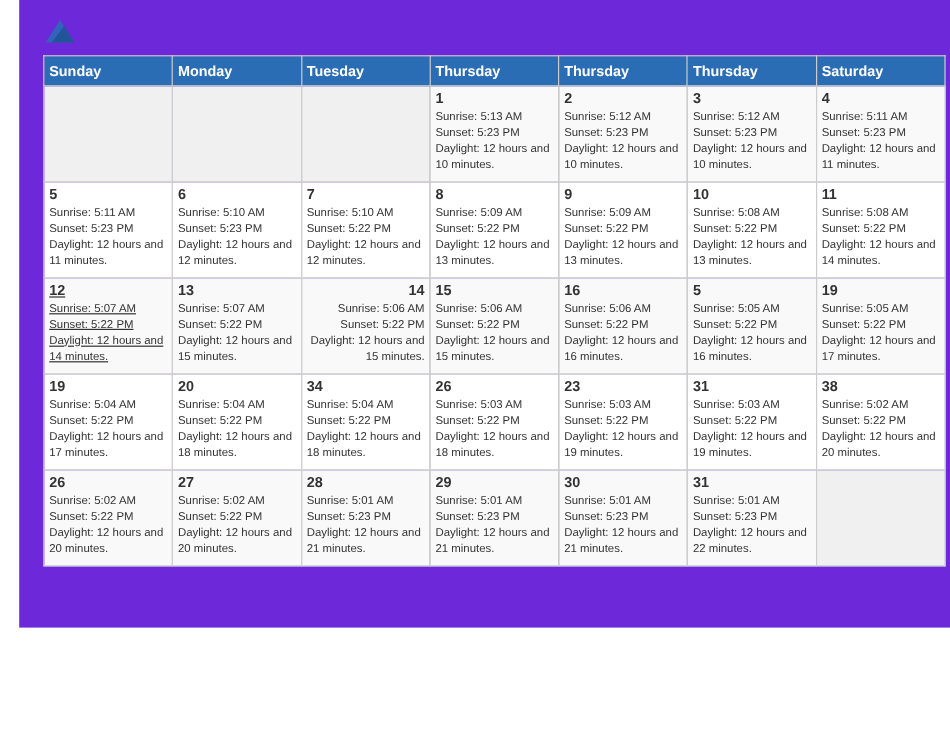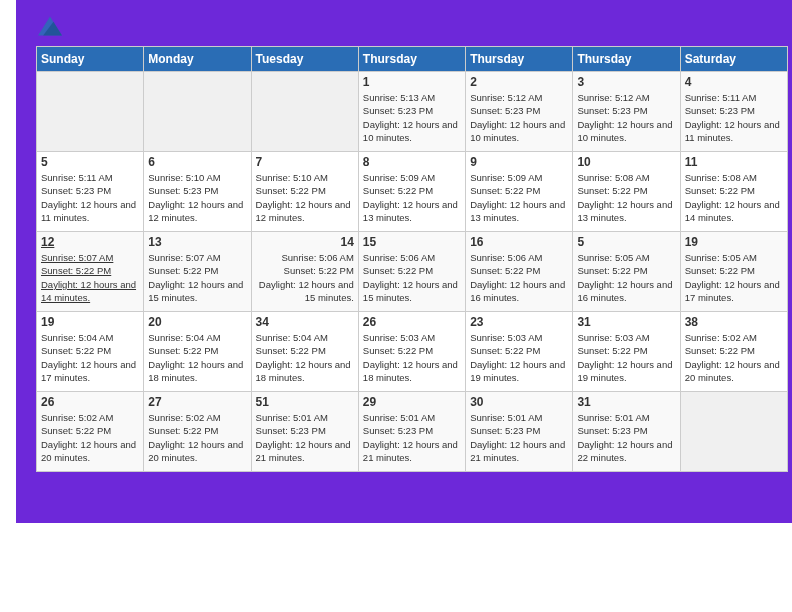--- a/index.html
+++ b/index.html
@@ -301,21 +301,21 @@
           Sunrise: 5:02 AM<br>Sunset: 5:22 PM<br>Daylight: 12 hours and 20 minutes.
         </div>
       </td>
           <td style="background: rgb(249, 249, 249);">
         <span class="day-num">27</span>
         <div class="day-info">
           Sunrise: 5:02 AM<br>Sunset: 5:22 PM<br>Daylight: 12 hours and 20 minutes.
         </div>
       </td>
           <td style="background: rgb(249, 249, 249);">
-        <span class="day-num">51</span>
+        <span class="day-num">28</span>
         <div class="day-info">
           Sunrise: 5:01 AM<br>Sunset: 5:23 PM<br>Daylight: 12 hours and 21 minutes.
         </div>
       </td>
           <td style="background: rgb(249, 249, 249);">
         <span class="day-num">29</span>
         <div class="day-info">
           Sunrise: 5:01 AM<br>Sunset: 5:23 PM<br>Daylight: 12 hours and 21 minutes.
         </div>
       </td>

